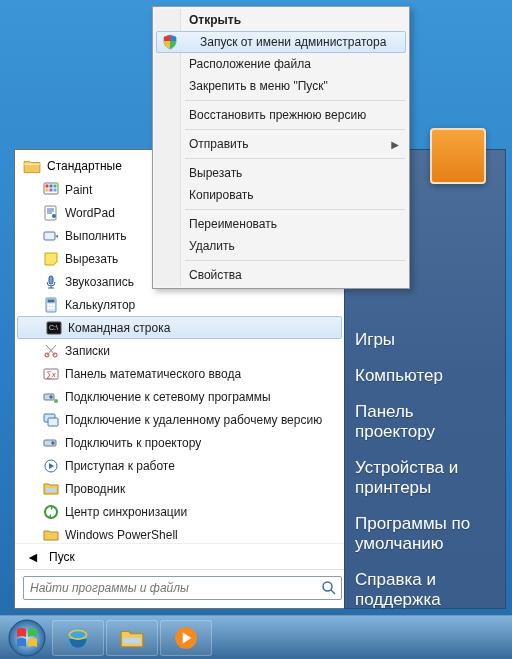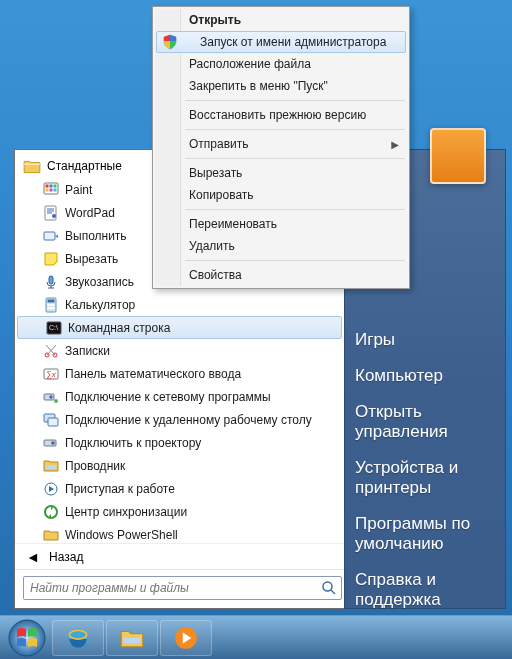--- a/index.html
+++ b/index.html
@@ -171,91 +171,91 @@
           </span>
           <span>Подключение к сетевому программы</span>
         </div>
       <div class="sm-item nested">
           <span class="ic">
             <svg viewBox="0 0 16 16">
               <rect x="1" y="2" width="11" height="8" rx="1" fill="#cde4f7" stroke="#4b78b5"></rect>
               <rect x="5" y="6" width="10" height="8" rx="1" fill="#e8f0fb" stroke="#4b78b5"></rect>
             </svg>
           </span>
-          <span>Подключение к удаленному рабочему столу</span>
+          <span>Подключение к удаленному рабочему версию</span>
         </div>
       <div class="sm-item nested">
           <span class="ic">
             <svg viewBox="0 0 16 16">
               <rect x="1" y="5" width="12" height="6" rx="1" fill="#cfd8e3" stroke="#6a7a8c"></rect>
               <circle cx="10" cy="8" r="1.8" fill="#3c6da3"></circle>
             </svg>
           </span>
           <span>Подключить к проектору</span>
         </div>
       <div class="sm-item nested">
           <span class="ic">
             <svg viewBox="0 0 16 16">
+              <circle cx="8" cy="8" r="6" fill="#fff" stroke="#3c6da3"></circle>
+              <path d="M6 5l5 3-5 3z" fill="#3c6da3"></path>
+            </svg>
+          </span>
+          <span>Приступая к работе</span>
+        </div>
+      <div class="sm-item nested">
+          <span class="ic">
+            <svg viewBox="0 0 16 16">
               <path fill="#f3c95e" stroke="#b58a1d" d="M1 3h5l1 1h8v9H1z"></path>
               <rect x="3" y="7" width="10" height="4" fill="#bcd7f2"></rect>
             </svg>
           </span>
           <span>Проводник</span>
         </div>
       <div class="sm-item nested">
           <span class="ic">
             <svg viewBox="0 0 16 16">
-              <circle cx="8" cy="8" r="6" fill="#fff" stroke="#3c6da3"></circle>
-              <path d="M6 5l5 3-5 3z" fill="#3c6da3"></path>
-            </svg>
-          </span>
-          <span>Приступая к работе</span>
-        </div>
-      <div class="sm-item nested">
-          <span class="ic">
-            <svg viewBox="0 0 16 16">
               <circle cx="8" cy="8" r="6" fill="none" stroke="#3a9a3a" stroke-width="2"></circle>
               <path d="M8 2l2 2-2 2M8 14l-2-2 2-2" fill="#3a9a3a"></path>
             </svg>
           </span>
           <span>Центр синхронизации</span>
         </div>
       <div class="sm-item nested">
           <span class="ic">
             <svg viewBox="0 0 16 16">
               <path fill="#f3c95e" stroke="#b58a1d" d="M1 4h5l1 1h8v8H1z"></path>
             </svg>
           </span>
           <span>Windows PowerShell</span>
         </div>
 
     </div>
 
     <div class="sm-back">
       <span class="arrow">◄</span>
-      <span>Назад</span>
+      <span>Пуск</span>
     </div>
 
     <div class="sm-search">
       <div class="wrap">
         <input type="text" placeholder="Найти программы и файлы" style="">
         <span class="mag">
           <svg viewBox="0 0 16 16">
               <circle cx="6.5" cy="6.5" r="4.5" fill="none" stroke="#3a6ea5" stroke-width="1.5"></circle>
               <path d="M10 10l4 4" stroke="#3a6ea5" stroke-width="1.5"></path>
             </svg>
         </span>
       </div>
     </div>
   </div>
 
   <div class="sm-right">
     <div class="sm-rlink">Игры</div>
     <div class="sm-rlink">Компьютер</div>
-    <div class="sm-rlink">Открыть управления</div>
+    <div class="sm-rlink">Панель проектору</div>
     <div class="sm-rlink">Устройства и принтеры</div>
     <div class="sm-rlink">Программы по умолчанию</div>
     <div class="sm-rlink">Справка и поддержка</div>
     <div class="spacer"></div>
     <div class="sm-shutdown">
       <span>Завершение работы</span>
       <span class="split">▶</span>
     </div>
   </div>
 </div>

